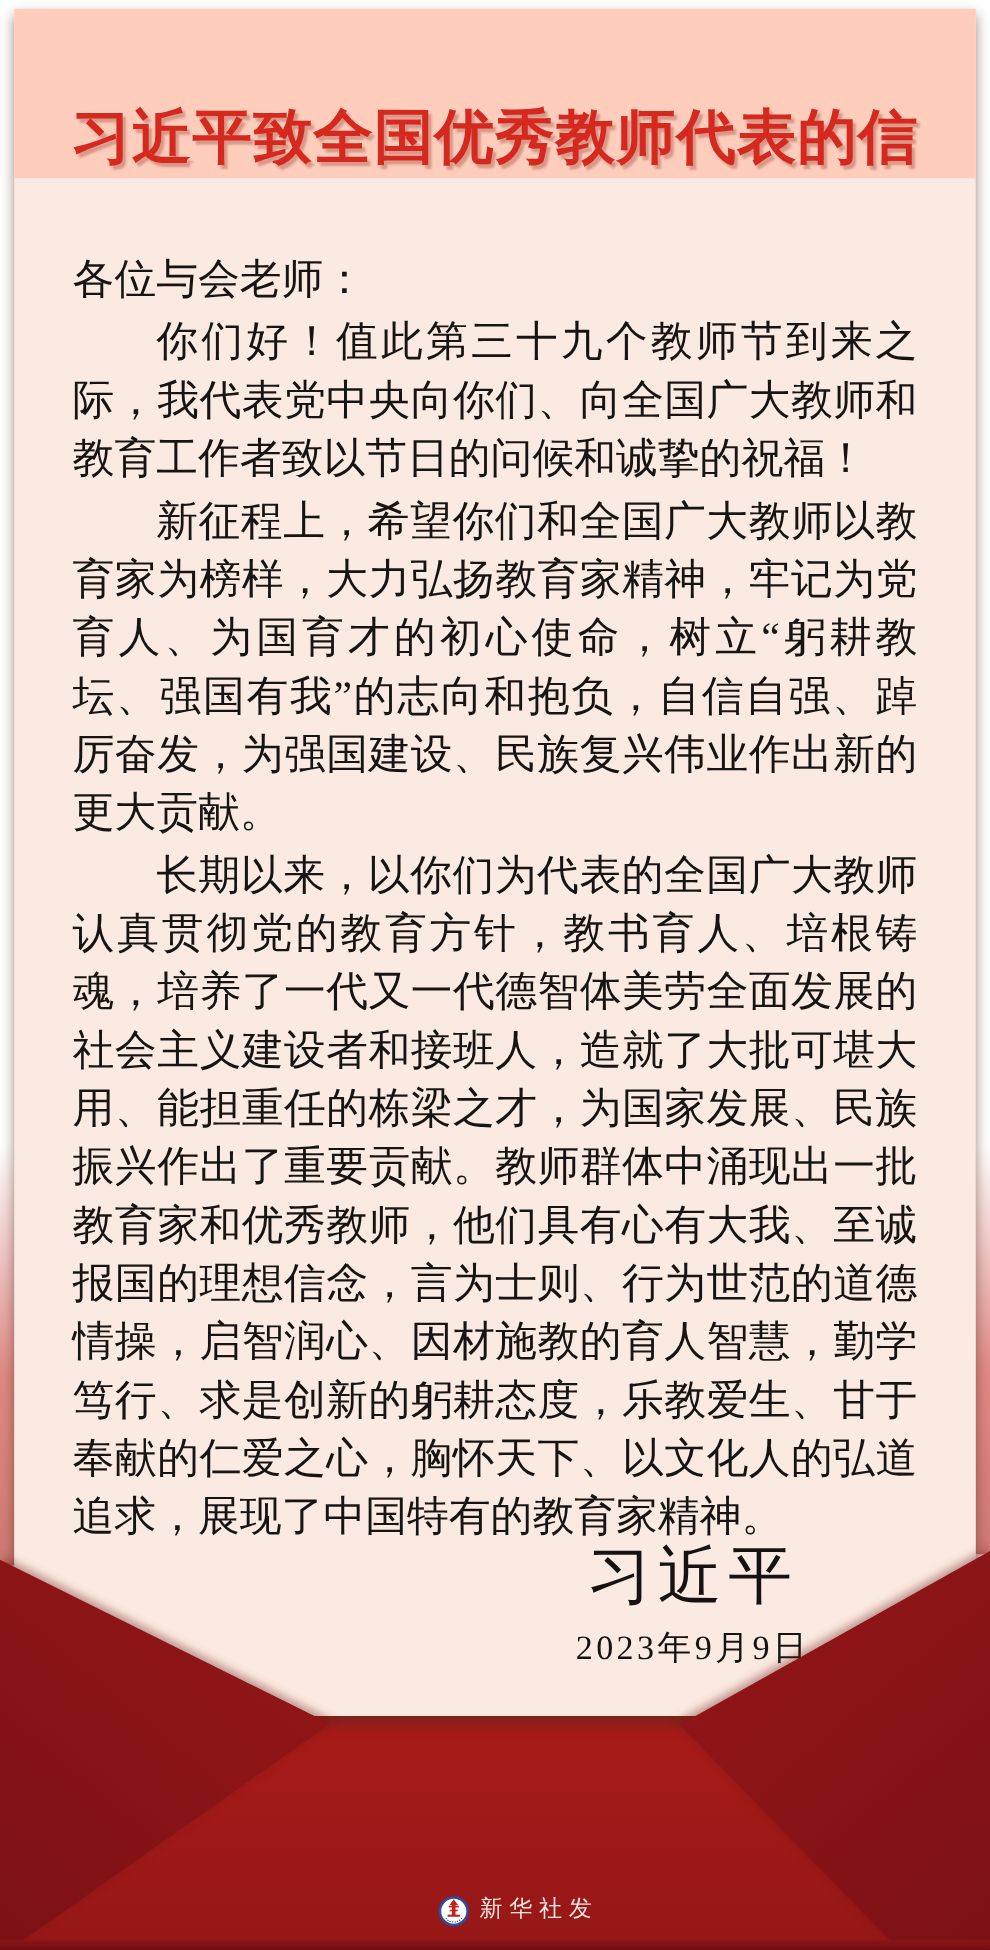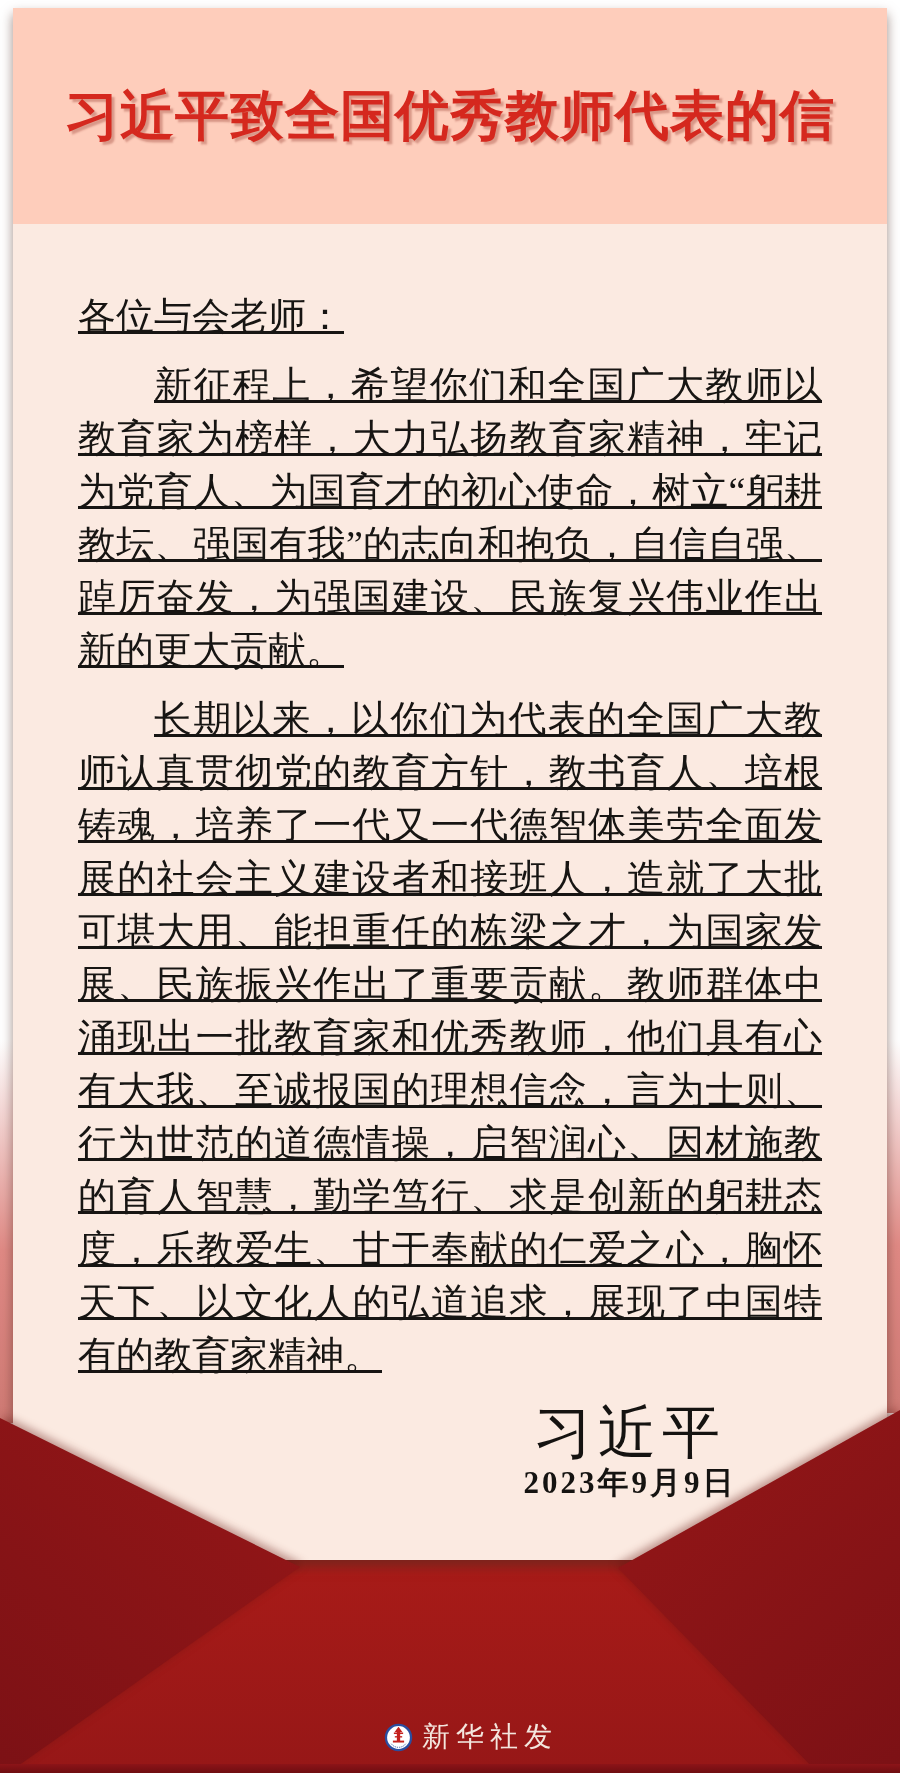--- a/index.html
+++ b/index.html
@@ -15,66 +15,67 @@
     background:linear-gradient(180deg,rgba(224,138,131,0) 0%,#e08a85 55%,#cf7a74 100%);}
 
   
   .bottom-flap{position:absolute;inset:0;z-index:1;
     clip-path:polygon(270px 1540px,645px 1540px,900px 1773px,0px 1773px);
     background:linear-gradient(180deg,#d23028 0%,#c42420 45%,#a81b18 88%,#961717 100%);}
 
   
   .paper{position:absolute;left:13px;top:8px;width:874px;height:1552px;z-index:2;
     background:#fbeae1;box-shadow:0 6px 11px rgba(80,45,35,.55);}
-  .banner{width:100%;height:216px;background:#fecdbb;display:flex;align-items:center;justify-content:center;}
+  .banner{width:100%;height:154px;background:#fecdbb;display:flex;align-items:flex-end;justify-content:center;}
   .banner h1{margin:0;font-size:54px;font-weight:bold;color:#d5281e;letter-spacing:1px;
     text-shadow:3px 3px 2px rgba(130,25,15,.30);}
   .letter-body{margin:66px 49px 0 49px;font-size:38px;line-height:53px;color:#171513;
     text-align:justify;}
-  .letter-body p{margin:16px;text-decoration:underline;}
+  .letter-body p{margin:4px;}
   .letter-body p.para{text-indent:2em;}
   .sign-block{position:absolute;left:437px;top:1396px;width:360px;text-align:center;color:#151311;}
   .signature{font-size:58px;line-height:1.0;letter-spacing:6px;}
-  .date{font-size:31px;font-weight:700;letter-spacing:3px;}
+  .date{font-size:31px;font-weight:400;margin-top:15px;letter-spacing:3px;}
 
   
   .flap-wrap{position:absolute;inset:0;z-index:3;pointer-events:none;}
   .flap-wrap.left{filter:drop-shadow(3px -3px 4px rgba(100,20,15,.40));}
   .flap-wrap.right{filter:drop-shadow(-3px -3px 4px rgba(100,20,15,.40));}
   .flap{position:absolute;inset:0;}
   .flap.left{clip-path:polygon(0px 1418px,300px 1567px,8px 1773px,0px 1773px);
     background:linear-gradient(40deg,#7c1115 0%,#a51a19 38%,#c62521 68%,#da352a 100%);}
   .flap.right{clip-path:polygon(900px 1410px,618px 1568px,818px 1773px,900px 1773px);
     background:linear-gradient(-40deg,#7c1115 0%,#a51a19 38%,#c62521 68%,#da352a 100%);}
 
   .bottom-strip{position:absolute;left:0;top:1764px;width:900px;height:9px;z-index:4;
     background:linear-gradient(180deg,#8c1418 0%,#6f0d11 100%);}
 
   
   .footer{position:absolute;left:0;right:0;top:1720px;height:34px;z-index:5;
     display:flex;align-items:center;justify-content:center;gap:9px;transform:translateX(21px);}
   .emblem{width:29px;height:29px;display:block;}
-  .credit{font-size:28px;color:#f3e6de;letter-spacing:6px;line-height:1;}
+  .credit{font-size:21px;color:#f3e6de;letter-spacing:6px;line-height:1;font-family:Liberation Mono, monospace;}
 </style>
 </head>
 <body>
 
 <div class="poster">
 
   <div class="margin-strip left"></div>
   <div class="margin-strip right"></div>
 
   <div class="bottom-flap"></div>
 
   <div class="paper">
     <div class="banner">
       <h1>习近平致全国优秀教师代表的信</h1>
     </div>
     <div class="letter-body">
       <p class="salutation">各位与会老师：</p>
+      <p class="para">你们好！值此第三十九个教师节到来之际，我代表党中央向你们、向全国广大教师和教育工作者致以节日的问候和诚挚的祝福！</p>
       <p class="para">新征程上，希望你们和全国广大教师以教育家为榜样，大力弘扬教育家精神，牢记为党育人、为国育才的初心使命，树立“躬耕教坛、强国有我”的志向和抱负，自信自强、踔厉奋发，为强国建设、民族复兴伟业作出新的更大贡献。</p>
       <p class="para">长期以来，以你们为代表的全国广大教师认真贯彻党的教育方针，教书育人、培根铸魂，培养了一代又一代德智体美劳全面发展的社会主义建设者和接班人，造就了大批可堪大用、能担重任的栋梁之才，为国家发展、民族振兴作出了重要贡献。教师群体中涌现出一批教育家和优秀教师，他们具有心有大我、至诚报国的理想信念，言为士则、行为世范的道德情操，启智润心、因材施教的育人智慧，勤学笃行、求是创新的躬耕态度，乐教爱生、甘于奉献的仁爱之心，胸怀天下、以文化人的弘道追求，展现了中国特有的教育家精神。</p>
     </div>
     <div class="sign-block">
       <div class="signature">习近平</div>
       <div class="date">2023年9月9日</div>
     </div>
   </div>
 
   <div class="flap-wrap left">

